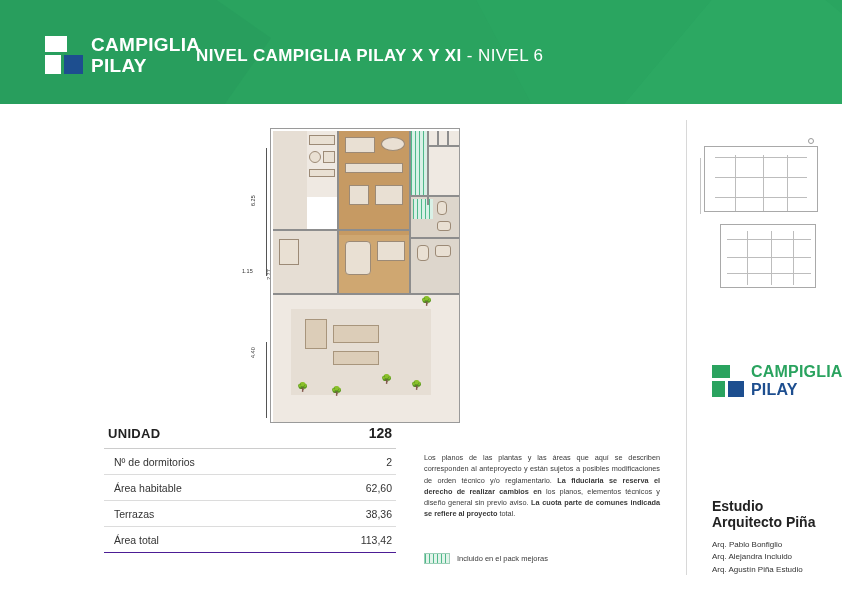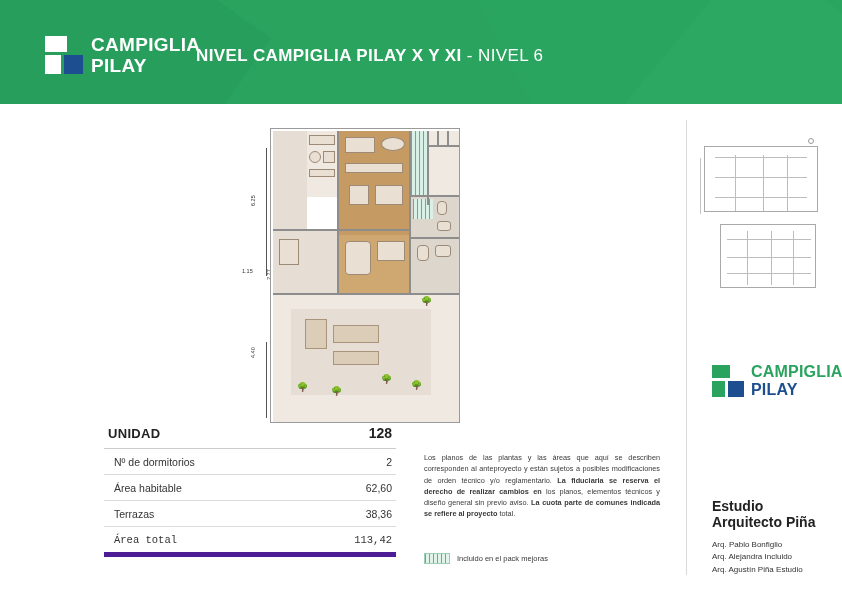--- a/index.html
+++ b/index.html
@@ -157,21 +157,21 @@
   }
   .unit-head .lbl { font-size: 13px; font-weight: bold; color: #222; letter-spacing: .3px; }
   .unit-head .val { font-size: 14px; font-weight: bold; color: #222; }
   .unit-row {
     display: flex; justify-content: space-between; align-items: flex-end;
     padding: 7px 4px 6px 10px;
     border-bottom: 1px solid #dcdcdc;
     font-size: 10.5px;
     color: #333;
   }
-  .unit-row:last-child { border-bottom: 5px solid #4c1d95; font-family: Liberation Mono, monospace; }
+  .unit-row:last-child { border-bottom: 1px solid #4c1d95; }
   .unit-row .v { color: #333; }
 
   
   .disclaimer {
     position: absolute;
     left: 424px; top: 452px;
     width: 236px;
     font-size: 7.3px;
     line-height: 1.55;
     color: #3a3a3a;

